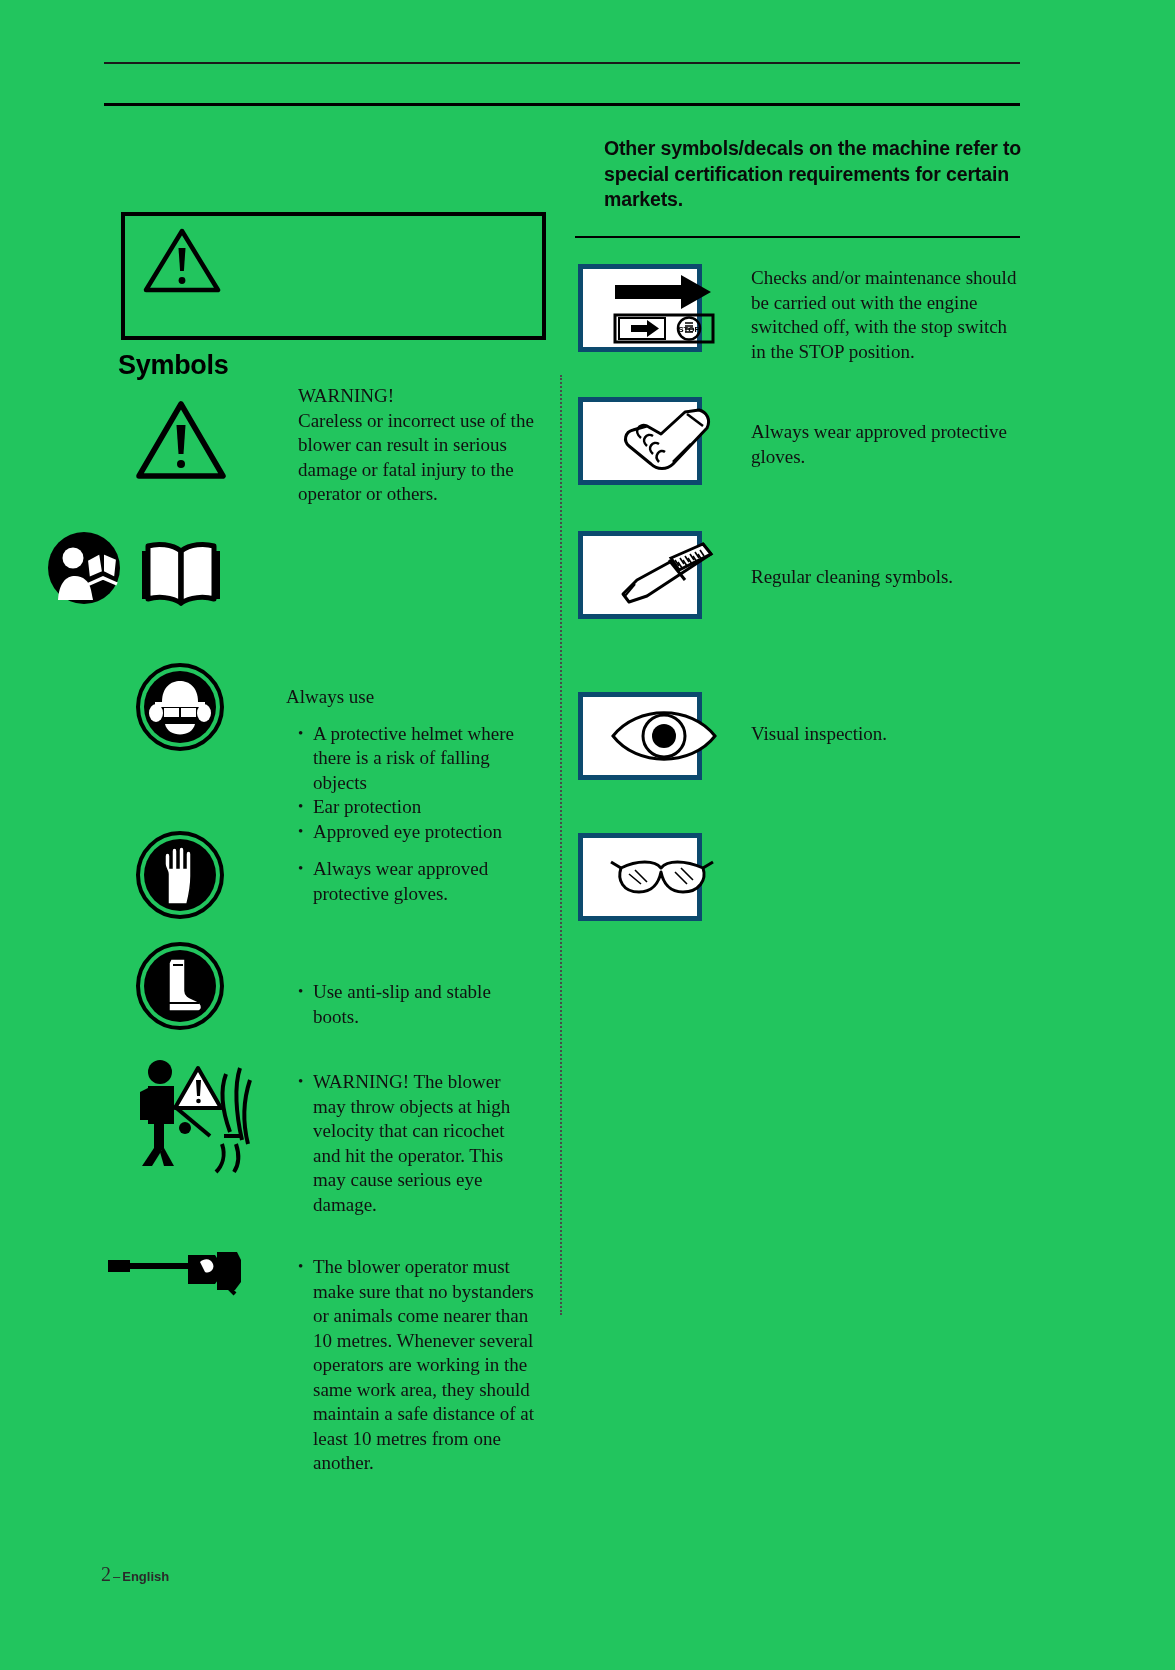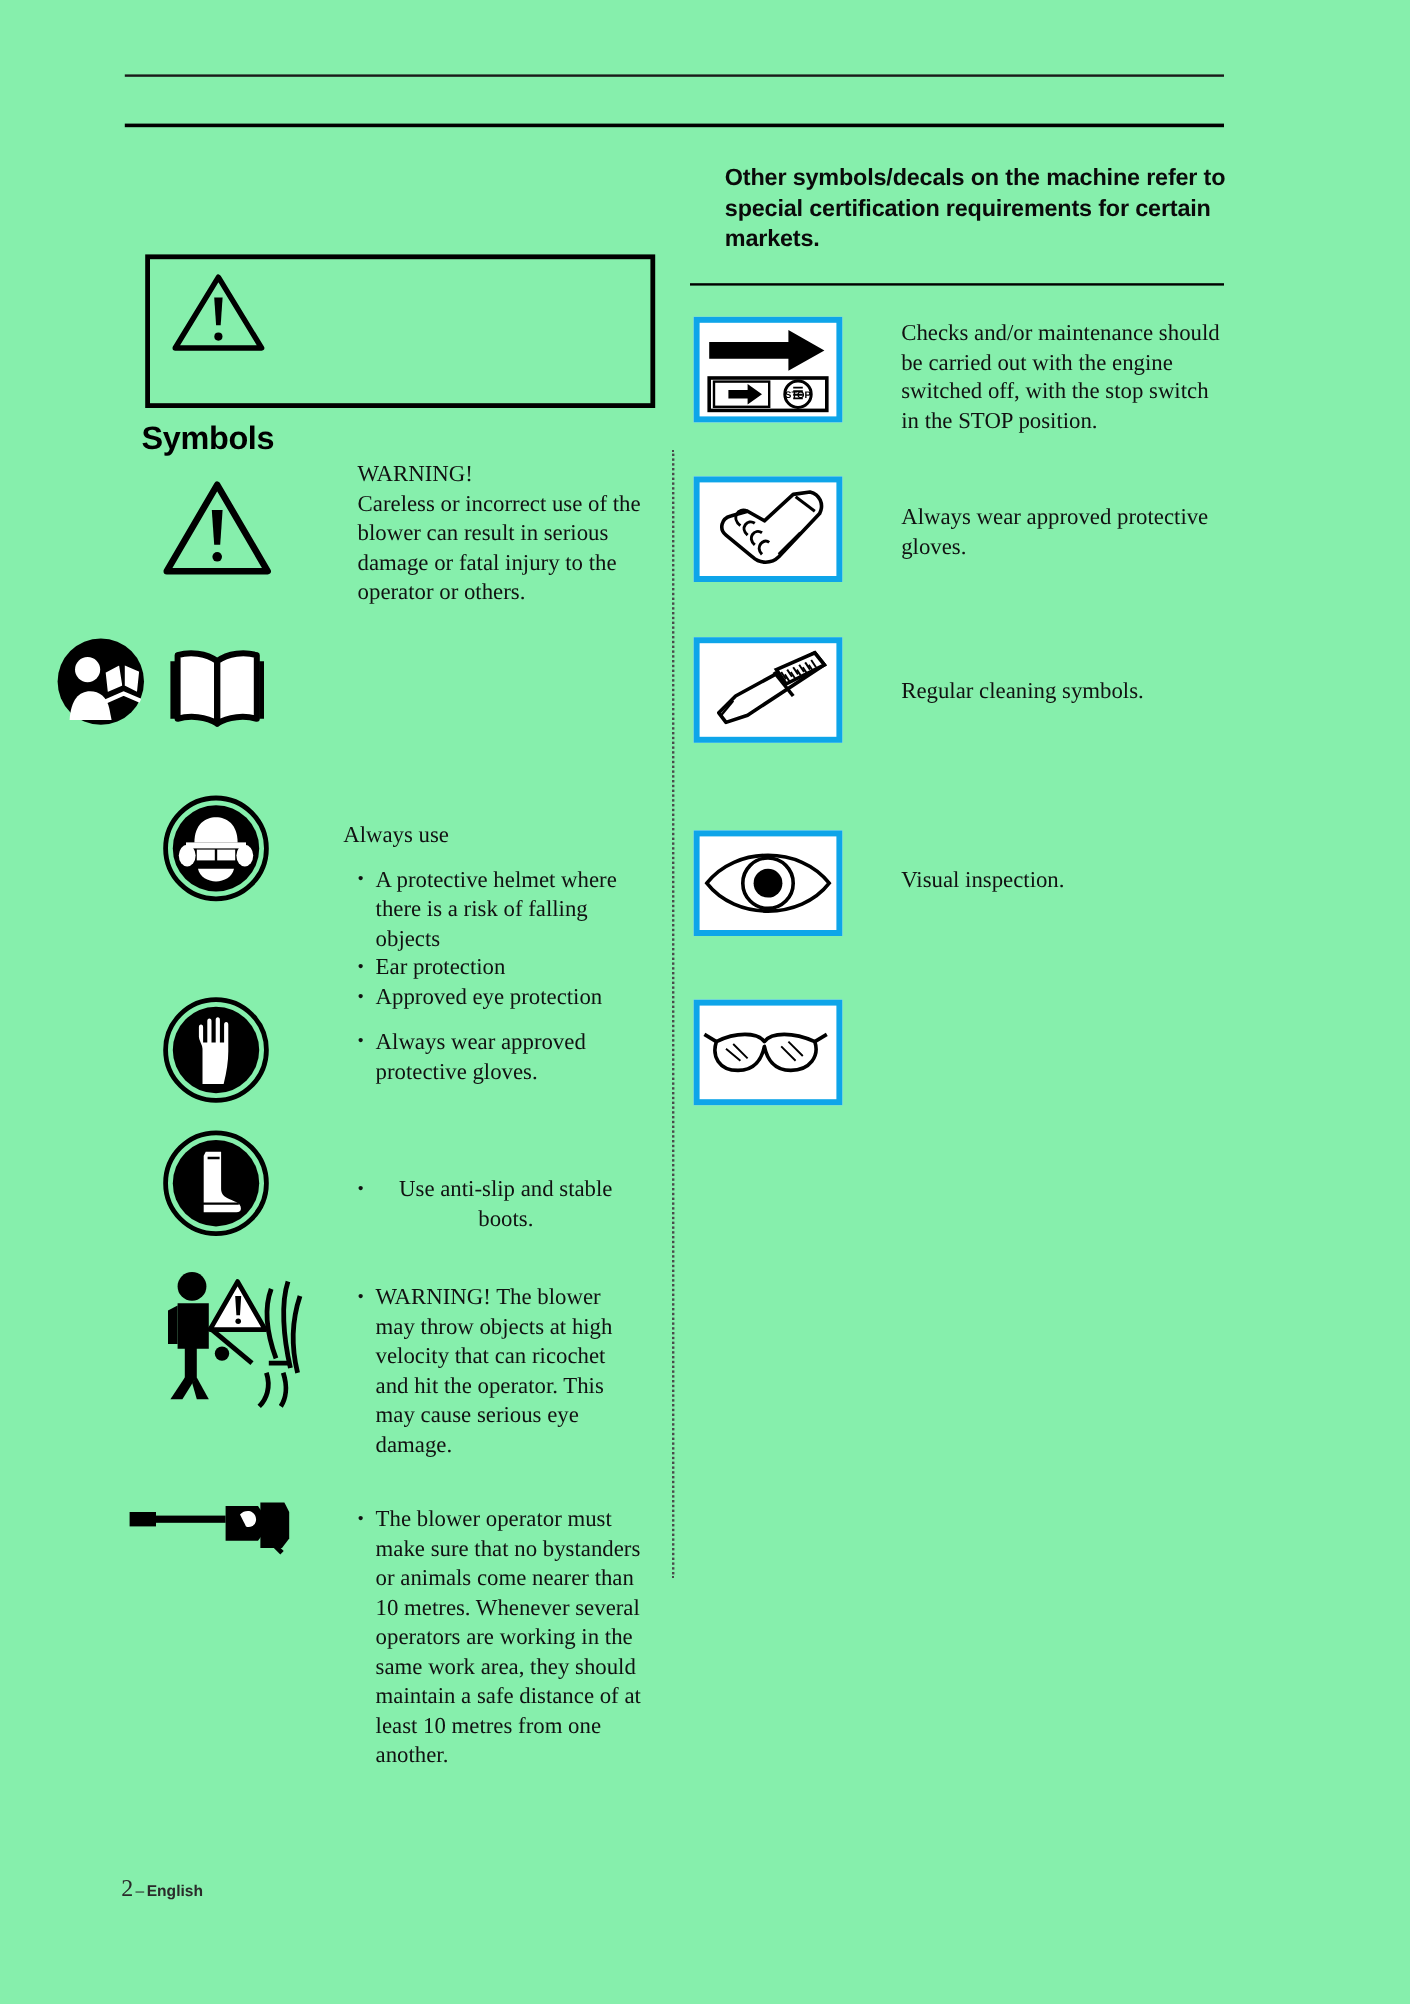--- a/index.html
+++ b/index.html
@@ -4,21 +4,21 @@
 <style>
   html, body {
     margin: 0;
     padding: 0;
     background: #ffffff;
   }
   .page {
     position: relative;
     width: 1175px;
     height: 1670px;
-    background: #86efac;
+    background: #22c55e;
     overflow: hidden;
     font-family: "Liberation Serif", serif;
     color: #000000;
   }
 
   
   .rule-top {
     position: absolute;
     left: 104px;
     top: 62px;
@@ -123,23 +123,24 @@
   }
 
   
   .icon-slot {
     position: absolute;
   }
 
   
   .pictobox {
     position: absolute;
-    border: 5px solid #0ea5e9;
+    border: 5px solid #0c4a6e;
     box-sizing: border-box;
     background: #ffffff;
+    padding-left: 24px;
   }
 
   
   .footer {
     position: absolute;
     left: 101px;
     top: 1563px;
     white-space: nowrap;
   }
   .footer .pg {
@@ -261,21 +262,21 @@
   <div class="icon-slot" style="left:135px; top:941px;">
     <svg width="90" height="90" viewBox="0 0 90 90">
       <circle cx="45" cy="45" r="42" fill="none" stroke="#000" stroke-width="4"></circle>
       <circle cx="45" cy="45" r="36" fill="#000"></circle>
       <path d="M36 18 L50 18 L50 50 C50 56 56 57 62 60 C68 63 68 70 62 70
                L34 70 L34 22 Z" fill="#fff" stroke="#000" stroke-width="1.5"></path>
       <path d="M34 62 L64 62" stroke="#000" stroke-width="2"></path>
       <path d="M38 24 L48 24" stroke="#000" stroke-width="2"></path>
     </svg>
   </div>
-  <div class="body-text" style="left:286px; top:968px; width:256px;text-align:center;">
+  <div class="body-text" style="left:286px; top:968px; width:256px;">
     <ul class="bullets">
       <li>Use anti-slip and stable boots.</li>
     </ul>
   </div>
 
   <div class="icon-slot" style="left:118px; top:1040px;">
     <svg width="140" height="135" viewBox="0 0 140 135">
 
       <circle cx="42" cy="32" r="12" fill="#000"></circle>
       <path d="M30 46 L56 46 L56 84 L46 84 L46 110 L36 110 L36 84 L30 84 Z" fill="#000"></path>

